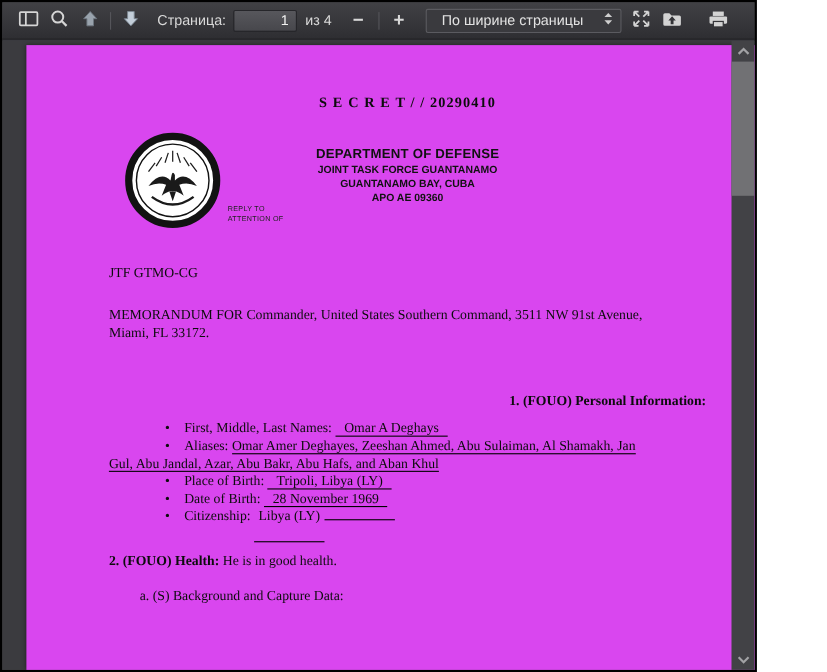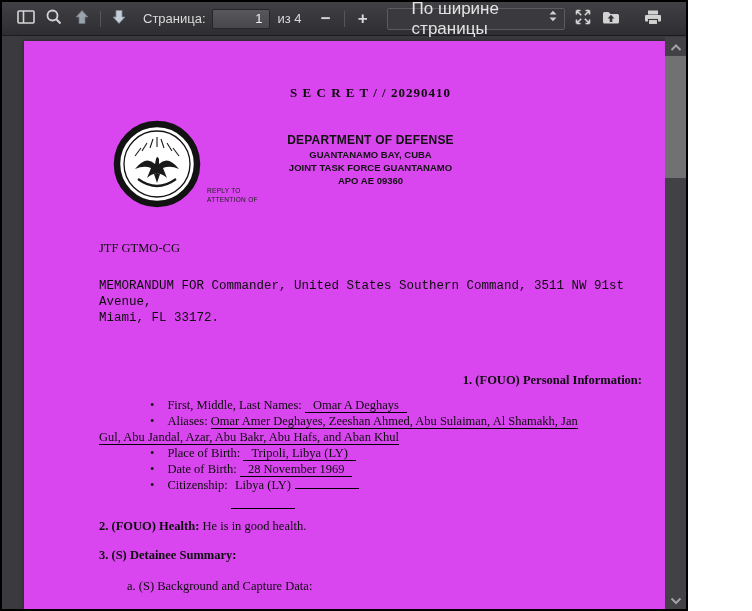--- a/index.html
+++ b/index.html
@@ -26,23 +26,23 @@
   .page-input{
     width:58px;height:20px;border:1px solid #26262a;border-radius:2px;
     background:linear-gradient(#57575c,#47474c);
     color:#f0f0f0;text-align:right;font-size:13px;padding:0 6px;outline:none;
     font-family:"Liberation Sans",sans-serif;
   }
   .pcount{margin:0 10px 0 8px;white-space:nowrap;color:#d9d9d9;}
   .glyph{font-size:17px;font-weight:bold;color:#d8d8d8;line-height:1;}
   .zoom-select{
     display:flex;align-items:center;justify-content:space-between;
-    width:178px;height:22px;margin-left:10px;padding:0 5px 0 24px;
+    width:178px;height:22px;margin-left:10px;padding:0 5px 0 14px;
     border:1px solid #5b5b60;border-radius:2px;background:#3a3a3e;
-    color:#e3e3e3;font-size:17px;cursor:pointer;flex:0 0 auto;
+    color:#e3e3e3;font-size:13px;cursor:pointer;flex:0 0 auto;
   }
   .right-icons{display:flex;align-items:center;margin-left:auto;}
   
   .viewer{position:absolute;left:0;right:0;top:35px;bottom:0;background:#3b3b3f;}
   .scrollbar{
     position:absolute;top:0;bottom:0;right:0;width:21px;
     background:#424246;display:flex;flex-direction:column;align-items:center;
   }
   .sb-btn{width:21px;height:19px;display:flex;align-items:center;justify-content:center;cursor:pointer;flex:0 0 auto;}
   .sb-thumb{width:21px;height:122px;background:#717174;cursor:pointer;flex:0 0 auto;}
@@ -61,21 +61,21 @@
   .seal{position:absolute;left:14px;top:0;}
   .reply{
     position:absolute;left:108px;top:66px;font-family:"Liberation Sans",sans-serif;
     font-size:6.5px;line-height:9px;color:#222;letter-spacing:.3px;
   }
   .lh-text{text-align:center;padding-top:13px;font-family:"Liberation Sans",sans-serif;font-weight:bold;color:#111;}
   .lh1{font-size:12px;letter-spacing:.2px;}
   .lh2{font-size:9.5px;margin-top:1px;}
   .jtf-row{display:flex;justify-content:space-between;margin-top:24px;align-items:baseline;}
   .jtf-date{padding-right:46px;}
-  .para{margin-top:0;font-family:Liberation Mono, monospace;}
+  .para{margin-top:0;}
   .memo{margin-top:22px;}
   .subject{margin-top:13px;}
   .sec-head{margin-top:46px;font-weight:bold;text-align:right;}
   .bullets{margin-top:9px;}
   .brow{text-indent:51px;}
   .bdot::before{content:"•";}
   .bdot{margin-right:13px;}
   .uv{border-bottom:1px solid #000;}
   .pad1{padding:0 8px;}
   .pad2{padding:16px 4px;}
@@ -226,22 +226,22 @@
               <path d="M41 54 L44 63 L47 54 Z" fill="#1a1a1a"></path>
               <path d="M25 59 Q44 73 63 59" fill="none" stroke="#1a1a1a" stroke-width="2.2"></path>
             </svg>
           </span>
           <div class="reply">
             <div>REPLY TO</div>
             <div>ATTENTION OF</div>
           </div>
           <div class="lh-text">
             <div class="lh1">DEPARTMENT OF DEFENSE</div>
+            <div class="lh2">JOINT TASK FORCE GUANTANAMO</div>
             <div class="lh2">GUANTANAMO BAY, CUBA</div>
-            <div class="lh2">JOINT TASK FORCE GUANTANAMO</div>
             <div class="lh2">APO AE 09360</div>
           </div>
         </div>
 
         <div class="jtf-row">
           <span>JTF GTMO-CG</span>
         </div>
 
         <div class="para memo">
           <div>MEMORANDUM FOR Commander, United States Southern Command, 3511 NW 91st Avenue,</div>
@@ -273,21 +273,20 @@
             <span class="bdot"></span><span>Citizenship:</span>
             <span class="uv pad2">Libya (LY)</span><span class="tail"></span>
           </div>
         </div>
 
         <div class="health">
           <b>2.  (FOUO) Health:</b>
           <span>He is in good health.</span>
         </div>
 
-        <div class="summary">3.  (S) Detainee Summary:</div>
 
         <div class="sub-a">a.   (S) Background and Capture Data:</div>
 
       </div>
     </div>
 
     <div class="scrollbar">
       <div class="sb-btn">
         <span>
           <svg width="14" height="9" viewBox="0 0 14 9">

